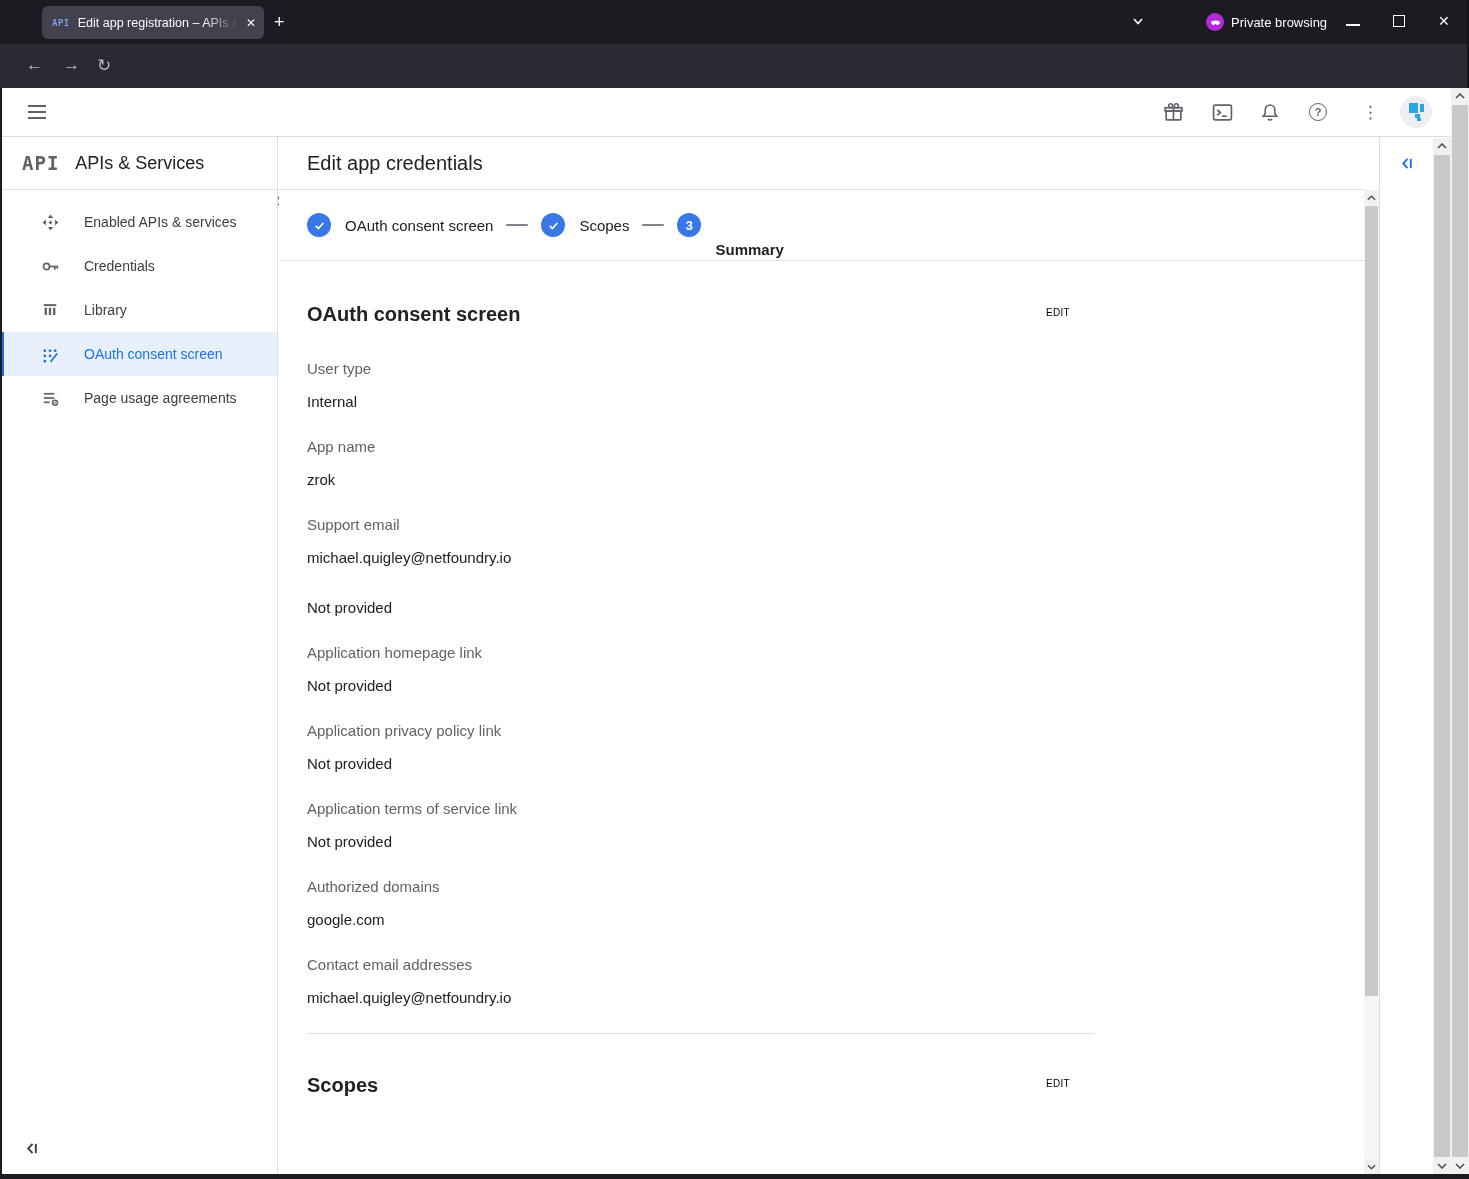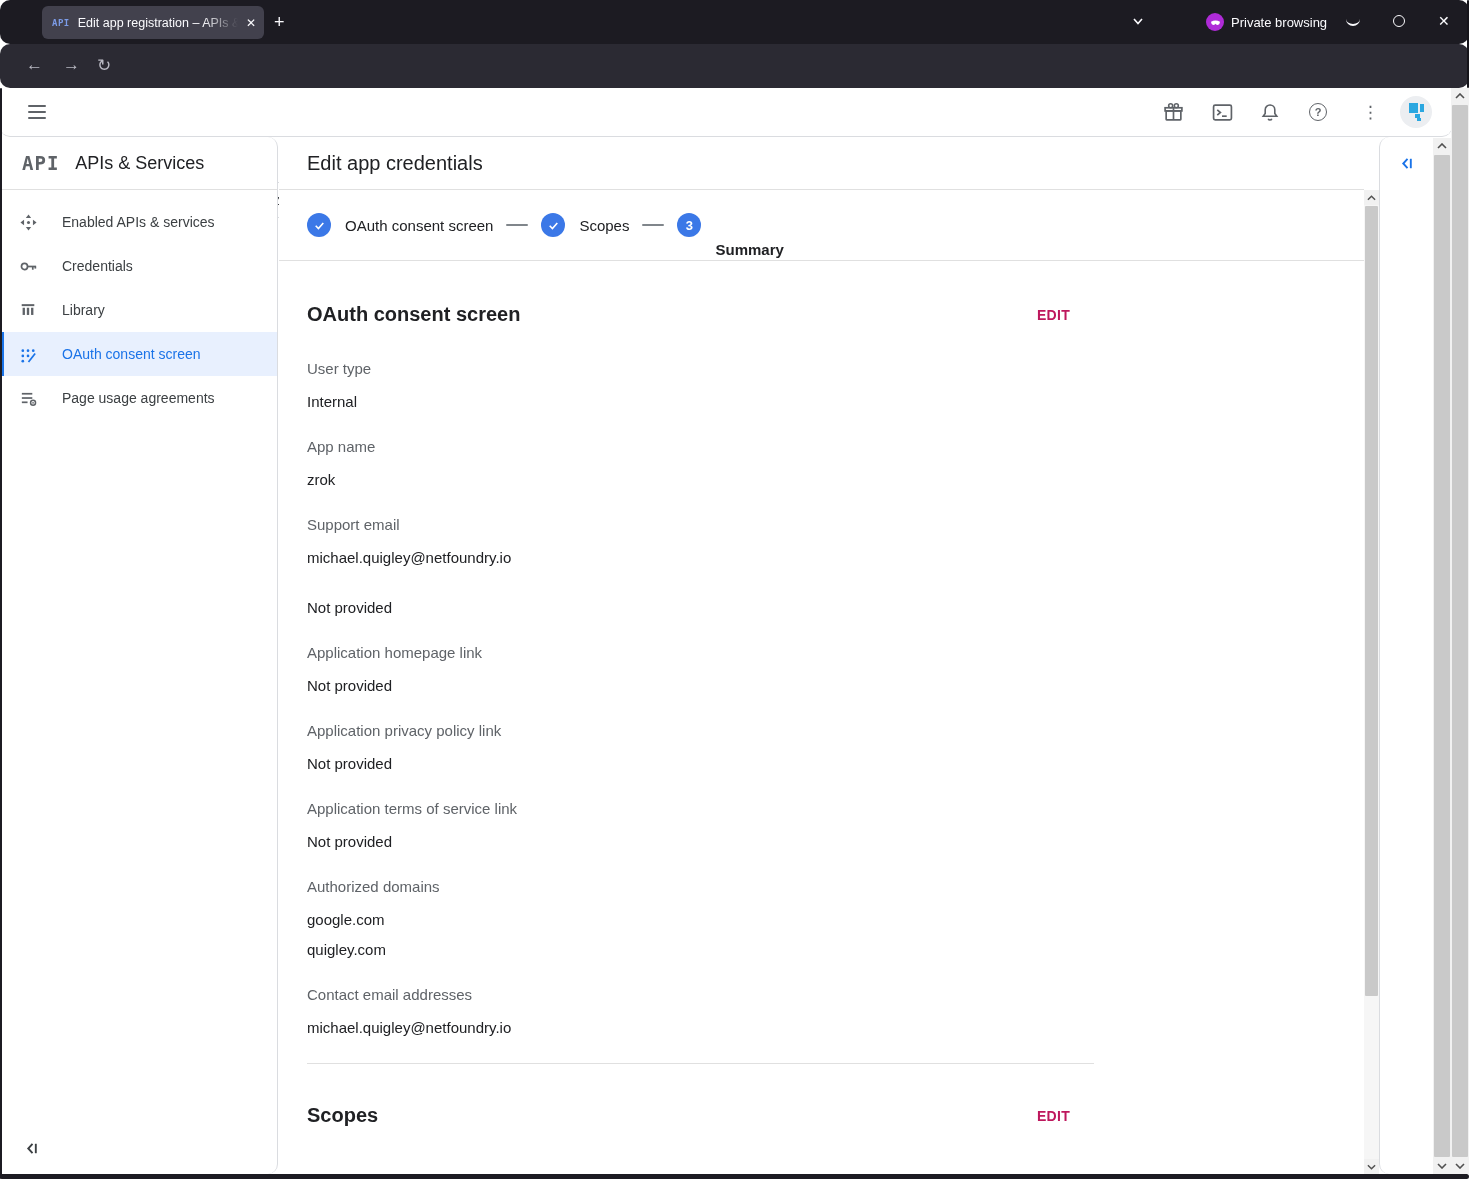--- a/index.html
+++ b/index.html
@@ -1,19 +1,19 @@
 <!DOCTYPE html>
 <html><head>
 <meta charset="utf-8">
 <style>
   * { margin:0; padding:0; box-sizing:border-box; }
   html,body { background:#e0e0e0; }
   body { font-family:"Liberation Sans", sans-serif; }
   #screen { position:relative; width:1469px; height:1179px; background:#fff; overflow:hidden; }
-  .abs { position:absolute;border-radius:10px; }
+  .abs { position:absolute; }
 
   
   .tabbar { left:0; top:0; width:1469px; height:44px; background:#1c1b22; }
   .tab { left:42px; top:6px; width:222px; height:33px; background:#42414d; border-radius:6px;
          display:flex; align-items:center; padding:0 8px 0 10px; color:#fbfbfe; }
   .tab-favicon { font-family:"DejaVu Sans Mono", monospace; font-weight:bold; font-size:9px;
                  color:#7c9ce8; letter-spacing:0.5px; margin-right:8px; }
   .tab-title { font-size:12.5px; white-space:nowrap; overflow:hidden; width:160px;
                -webkit-mask-image:linear-gradient(90deg,#000 78%,transparent); 
                mask-image:linear-gradient(90deg,#000 78%,transparent); }
@@ -69,21 +69,21 @@
   .px-glyph { position:relative; width:16px; height:18px; }
   .px-glyph i { position:absolute; background:#2ba7e0; }
 
   
   .sidebar { left:0; top:137px; width:278px; height:1037px; background:#fff; border-right:1px solid #dadce0; }
   .sb-head { height:53px; border-bottom:1px solid #e0e0e0; display:flex; align-items:center; padding-left:22px; }
   .sb-logo { font-family:"DejaVu Sans Mono", monospace; font-weight:bold; font-size:19px; color:#5f6368;
              letter-spacing:1px; margin-right:16px; }
   .sb-title { font-size:18px; color:#202124; }
   .sb-items { padding-top:10px; }
-  .sb-item { height:44px; display:flex; align-items:center; padding-left:18px; position:relative; cursor:pointer; }
+  .sb-item { height:44px; display:flex; align-items:center; padding-left:40px; position:relative; cursor:pointer; }
   .sb-item .sb-ico { width:20px; height:20px; margin-right:24px; display:flex; align-items:center; justify-content:center; }
   .sb-item .sb-label { font-size:14px; color:#3c4043; }
   .sb-item.active { background:#e8f0fe; }
   .sb-item.active::before { content:""; position:absolute; left:0; top:0; width:4px; height:100%; background:#1a73e8; }
   .sb-item.active .sb-label { color:#1a73e8; font-weight:500; }
   .sb-collapse { left:24px; top:1140px; }
 
   .main-panel { left:279px; top:137px; width:1085px; height:1037px; background:#fff; overflow:hidden; }
   .mp-title-row { height:53px; border-bottom:1px solid #e0e0e0; display:flex; align-items:center; padding-left:28px; }
   .mp-title { font-size:20px; color:#202124; }
@@ -92,21 +92,21 @@
                  display:flex; align-items:center; justify-content:center; }
   .step-num { font-size:13px; font-weight:bold; }
   .step-label { font-size:15px; color:#202124; margin-left:14px; }
   .step-label.bold { font-weight:bold;margin-top:48px; }
   .step-dash { width:22px; height:2px; background:#80868b; margin:0 13px; border-radius:1px; }
 
   .section { width:787px; margin-left:28px; position:relative; }
   .section.first { padding-top:42px; }
   .section.bordered { border-top:1px solid #e0e0e0; padding-top:40px; margin-top:3px; }
   .sec-title { font-size:20px; font-weight:600; color:#202124; margin-bottom:33px; }
-  .edit-link { position:absolute; right:24px; font-size:14px; font-weight:700; color:#be185d;
+  .edit-link { position:absolute; right:24px; font-size:10px; font-weight:400; color:#000000;
                letter-spacing:0.3px; cursor:pointer; }
   .section.first .edit-link { top:46px; }
   .section.bordered .edit-link { top:44px; }
   .field { margin-bottom:20px; }
   .f-label { font-size:15px; line-height:20px; color:#5f6368; margin-bottom:8px; }
   .f-value { font-size:15px; line-height:30px; color:#202124; }
 
   .side-panel { left:1379px; top:137px; width:54px; height:1037px; background:#fff; border-left:1px solid #dadce0; }
   .panel-collapse { left:1399px; top:155px; }
 
@@ -378,21 +378,20 @@
         <div class="f-label">Application privacy policy link</div>
         <div class="f-value">Not provided</div>
       </div>
       <div class="field">
         <div class="f-label">Application terms of service link</div>
         <div class="f-value">Not provided</div>
       </div>
       <div class="field">
         <div class="f-label">Authorized domains</div>
         <div class="f-value">google.com</div>
-        <div class="f-value">quigley.com</div>
       </div>
       <div class="field">
         <div class="f-label">Contact email addresses</div>
         <div class="f-value">michael.quigley@netfoundry.io</div>
       </div>
     </div>
 
     <div class="section bordered">
       <div class="sec-title">Scopes</div>
       <span class="edit-link">EDIT</span>

